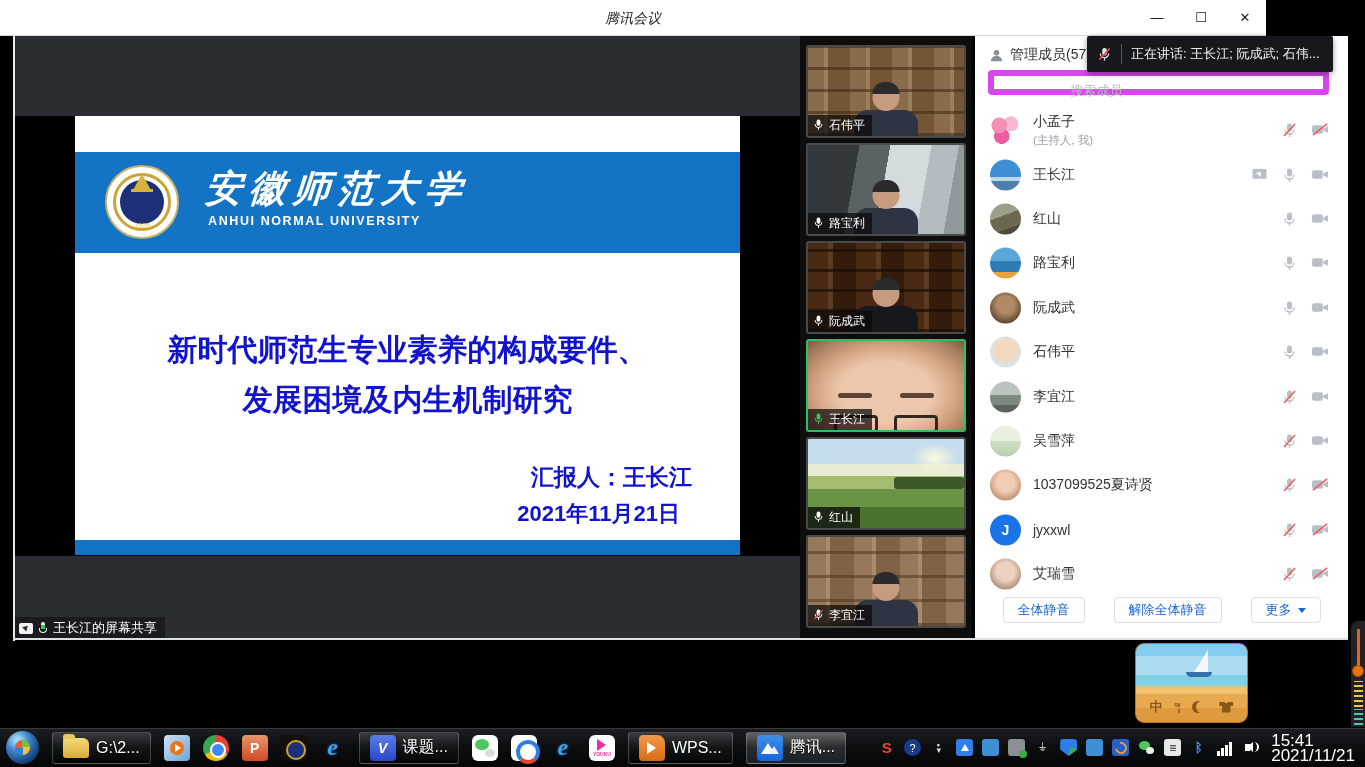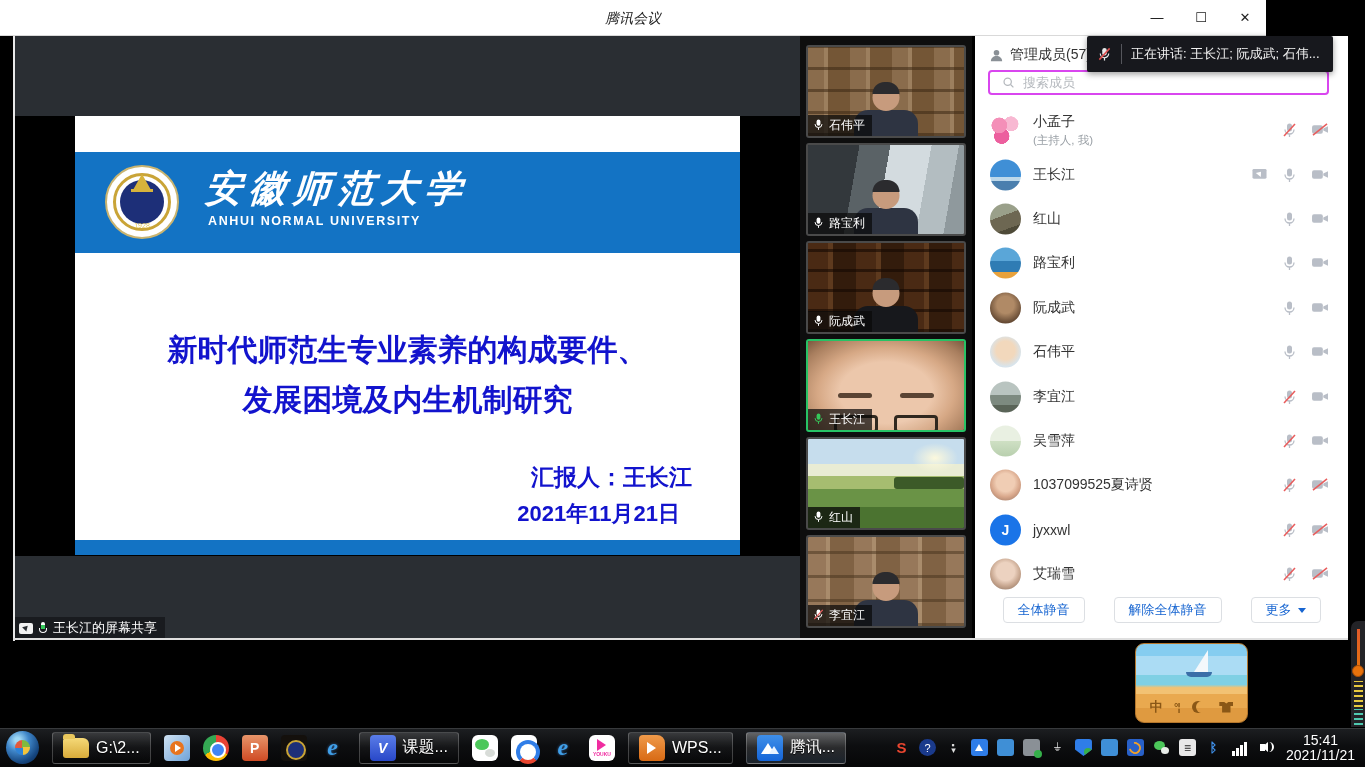--- a/index.html
+++ b/index.html
@@ -72,21 +72,21 @@
   .fig .body{position:absolute;left:50%;bottom:-4px;transform:translateX(-50%);width:64px;height:30px;border-radius:14px 14px 0 0;background:#2e3442;}
   .fig.dark .body{background:#17181c;}
 
   
   .panel{position:absolute;left:975px;top:0;width:373px;height:604px;background:#ffffff;}
   .p-head{position:absolute;left:14px;top:10px;display:flex;align-items:center;gap:6px;}
   .p-head span{font-size:14px;color:#333;}
   .corner-btn{position:absolute;right:22px;top:2px;width:27px;height:26px;background:#f1f1f1;border:1px solid #cfcfcf;display:flex;align-items:center;justify-content:center;}
   .corner-btn .blk{width:15px;height:17px;border-radius:3px;background:#3b4048;position:relative;}
   .corner-btn .blk:after{content:"";position:absolute;right:-4px;top:3px;width:2px;height:10px;background:#8a8f98;box-shadow:0 4px 0 #8a8f98;}
-  .searchbox{position:absolute;left:13px;top:34px;width:341px;height:25px;border:2px solid #d946ef;border-radius:4px;display:flex;align-items:center;padding:0 12px;gap:6px;background:#fff;}
+  .searchbox{position:absolute;left:13px;top:34px;width:341px;height:25px;border:6px solid #d946ef;border-radius:4px;display:flex;align-items:center;padding:0 4px;gap:6px;background:#fff;flex-direction:column;}
   .searchbox input{border:none;outline:none;flex:1;font-size:13px;color:#333;font-family:inherit;background:transparent;}
   .searchbox input::placeholder{color:#b4b8bd;}
   .mlist{position:absolute;left:0;top:72px;width:373px;height:488px;overflow:hidden;}
   .mrow{position:relative;width:100%;height:44.4px;}
   .avatar{position:absolute;left:15px;top:50%;transform:translateY(-50%);width:31px;height:31px;border-radius:50%;overflow:hidden;color:#fff;font-size:14px;display:flex;align-items:center;justify-content:center;}
   .av-flower{background:radial-gradient(circle at 30% 35%,#f48fb8 0 26%,rgba(0,0,0,0) 27%),radial-gradient(circle at 68% 30%,#f8b8d2 0 24%,rgba(0,0,0,0) 25%),radial-gradient(circle at 38% 70%,#ec5f9e 0 26%,rgba(0,0,0,0) 27%),#fff;}
   .av-sky{background:linear-gradient(180deg,#3f8fd6 0 55%,#bcd8ea 55% 70%,#4a7fae 70%);}
   .av-rock{background:linear-gradient(160deg,#9aa08a 0 40%,#6d6752 40% 75%,#4e4a38 75%);}
   .av-water{background:linear-gradient(180deg,#5aa6d8 0 45%,#2f7cb4 45% 80%,#e8a23c 80%);}
   .av-photo-brown{background:radial-gradient(circle at 50% 40%,#b08a66 0 35%,#6b4f38 70%,#3e2c1e);}
@@ -182,21 +182,21 @@
   .tr-wechat .b1{position:absolute;left:1px;top:2px;width:11px;height:9px;border-radius:50%;background:#4cc75a;}
   .tr-wechat .b2{position:absolute;right:1px;bottom:2px;width:8px;height:7px;border-radius:50%;background:#e8ece8;}
   .tr-lines{background:#e8e8e8;color:#222;font-size:12px;}
   .tr-bt{color:#3f8fe8;font-size:13px;font-weight:bold;}
   .tr-signal{display:flex;align-items:flex-end;gap:1px;}
   .tr-signal i{display:block;width:3px;background:#fff;}
   .tr-vol{position:relative;}
   .tr-vol .spk{width:5px;height:7px;background:#fff;position:relative;margin-right:6px;}
   .tr-vol .spk:after{content:"";position:absolute;left:2px;top:-2px;border-top:5px solid transparent;border-bottom:5px solid transparent;border-right:6px solid #fff;}
   .tr-vol .wav{position:absolute;right:0;top:3px;width:7px;height:10px;border:2px solid #fff;border-left:none;border-radius:0 8px 8px 0;border-top:none;border-bottom:none;}
-  .tb-clock{color:#fff;font-size:14px;line-height:15px;text-align:center;padding:0 10px 0 4px;white-space:nowrap;}
+  .tb-clock{color:#fff;font-size:17px;line-height:15px;padding:0 10px 0 4px;white-space:nowrap;}
 </style>
 </head>
 <body>
 
 <div id="screen">
 
   <div class="titlebar">
     <div class="wtitle">腾讯会议</div>
     <div class="wctrls">
       <div class="wctrl">—</div>

